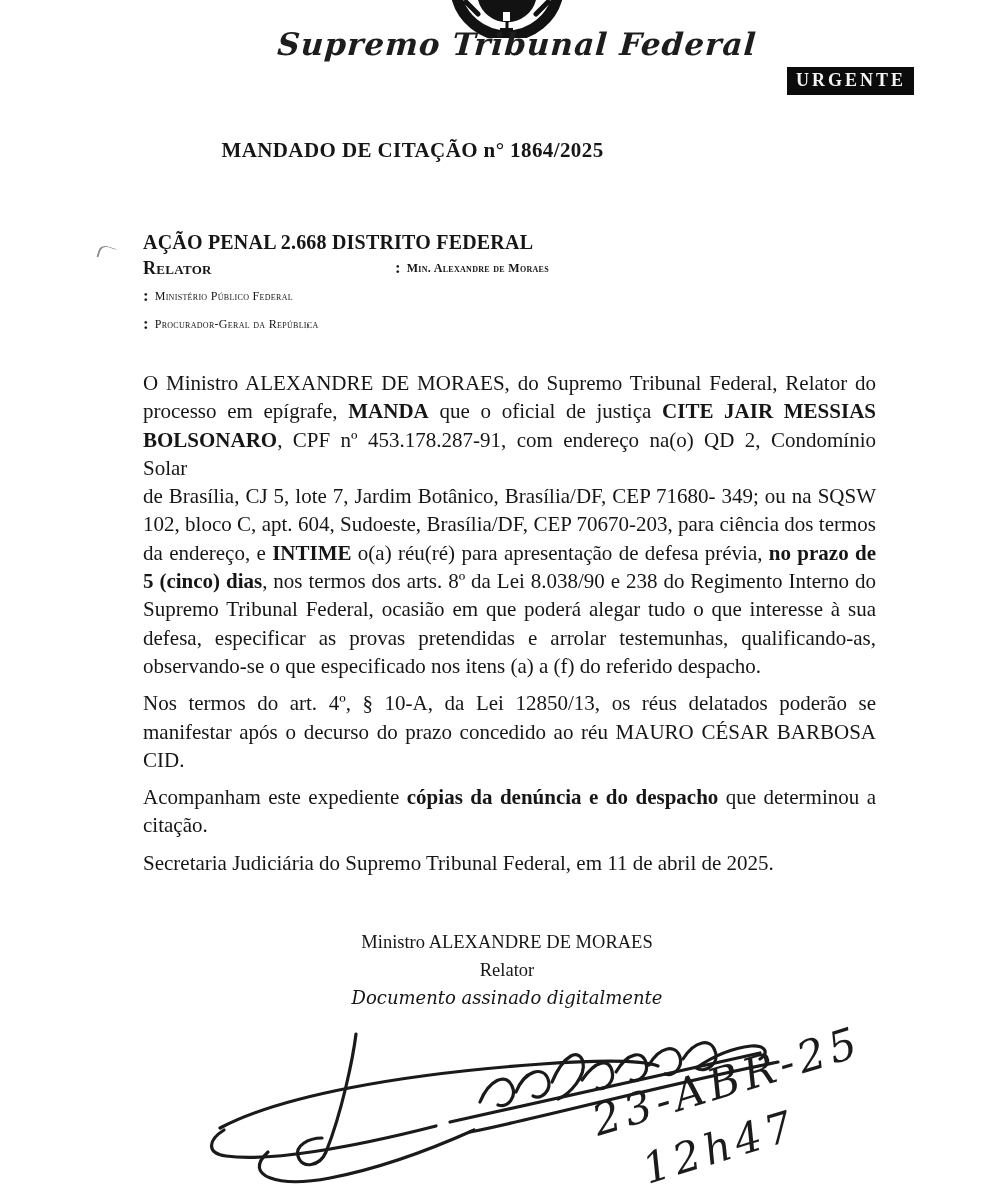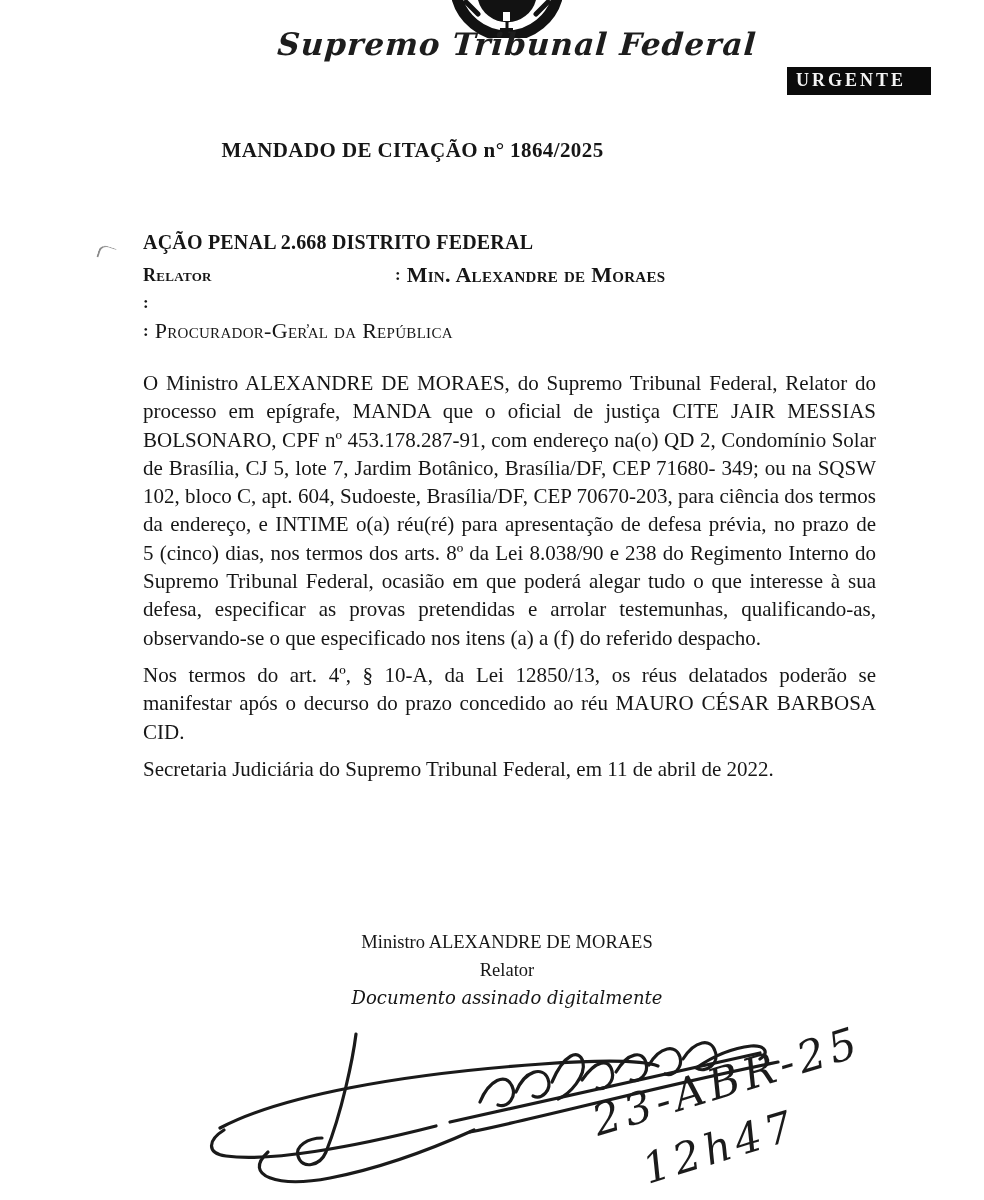--- a/index.html
+++ b/index.html
@@ -11,47 +11,47 @@
   
   .emblem{position:absolute;left:452px;top:0;width:110px;height:38px;}
   .court-name{
     position:absolute;left:0;top:26px;width:1034px;text-align:center;
     font-family:"DejaVu Serif",serif;font-style:italic;font-weight:600;
     font-size:31px;letter-spacing:1px;color:#1d1d1d;transform:skewX(-4deg);
   }
   
   .stamp{
     position:absolute;left:787px;top:67px;background:#0b0b0b;color:#f4f4f4;
-    font-size:18px;font-weight:600;letter-spacing:3px;padding:3px 25px 4px 9px;
+    font-size:18px;font-weight:600;letter-spacing:3px;padding:3px 8px 4px 9px;
   }
   
   .doc-title{
     position:absolute;left:0;top:138px;width:825px;text-align:center;
     font-size:21px;font-weight:700;letter-spacing:.4px;
   }
   
   .case-header{position:absolute;left:143px;top:231px;width:740px;}
-  .case-line{font-size:20px;font-weight:700;letter-spacing:.2px;margin-bottom:7px;}
+  .case-line{font-size:20px;font-weight:700;letter-spacing:.2px;}
   .field-row{display:flex;line-height:28px;font-size:17px;}
   .field-label{
     width:252px;font-weight:700;font-variant:small-caps;
     font-size:18px;letter-spacing:.3px;
   }
   .field-colon{margin-right:6px;font-weight:700;}
-  .field-value{font-variant:small-caps;font-size:22px;letter-spacing:.3px;}
+  .field-value{font-variant:small-caps;font-size:12px;letter-spacing:.3px;}
   .field-value.bold{font-weight:700;}
   
   .body-text{position:absolute;left:143px;top:369px;width:733px;font-size:21px;}
   .para{margin:0 0 9px 0;}
   .line{
     line-height:28.3px;text-align:justify;text-align-last:justify;
     white-space:normal;
   }
   .para .line:last-child{text-align-last:left;}
-  .line b{font-weight:400;margin-top:40px;}
+  .line b{font-weight:700;margin-top:40px;}
   
   .sig-block{position:absolute;left:0;top:928px;width:1014px;text-align:center;}
   .sig-name{font-size:18.5px;line-height:28px;}
   .sig-role{font-size:18.5px;line-height:28px;}
   .sig-note{font-size:18px;line-height:28px;font-style:italic;font-family:"DejaVu Serif",serif;}
   
   .handwriting{position:absolute;left:150px;top:1000px;width:780px;height:200px;}
   .hand-text{
     font-family:"DejaVu Serif",serif;font-style:italic;
     fill:#1b1b1b;letter-spacing:5px;
@@ -90,20 +90,21 @@
   <div class="case-header">
     <div class="case-line">AÇÃO PENAL 2.668 DISTRITO FEDERAL</div>
     <div>
         <div class="field-row">
           <span class="field-label">Relator</span>
           <span class="field-colon">:</span>
           <span class="field-value bold">Min. Alexandre de Moraes</span>
         </div>
         <div class="field-row">
           <span class="field-colon">:</span>
+          <span class="field-value">Ministério Público Federal</span>
         </div>
         <div class="field-row">
           <span class="field-colon">:</span>
           <span class="field-value">Procurador-Geral da República</span>
         </div>
       </div>
   </div>
 
   <div class="body-text">
       <div class="para">
@@ -117,21 +118,25 @@
         <div class="line"><span>Supremo Tribunal Federal, ocasião em que poderá alegar tudo o que interesse à sua</span></div>
         <div class="line"><span>defesa, especificar as provas pretendidas e arrolar testemunhas, qualificando-as,</span></div>
         <div class="line"><span>observando-se o que especificado nos itens (a) a (f) do referido despacho.</span></div>
       </div>
       <div class="para">
         <div class="line"><span>Nos termos do art. 4º, § 10-A, da Lei 12850/13, os réus delatados poderão se</span></div>
         <div class="line"><span>manifestar após o decurso do prazo concedido ao réu MAURO CÉSAR BARBOSA</span></div>
         <div class="line"><span>CID.</span></div>
       </div>
       <div class="para">
-        <div class="line"><span>Secretaria Judiciária do Supremo Tribunal Federal, em 11 de abril de 2022.</span></div>
+        <div class="line"><span>Acompanham este expediente </span><b>cópias da denúncia e do despacho</b><span> que determinou a</span></div>
+        <div class="line"><span>citação.</span></div>
+      </div>
+      <div class="para">
+        <div class="line"><span>Secretaria Judiciária do Supremo Tribunal Federal, em 11 de abril de 2025.</span></div>
       </div>
     </div>
 
   <div class="sig-block">
     <div class="sig-name">Ministro ALEXANDRE DE MORAES</div>
     <div class="sig-role">Relator</div>
     <div class="sig-note">Documento assinado digitalmente</div>
   </div>
 
   <svg class="handwriting" viewBox="0 0 780 200" aria-hidden="true">

